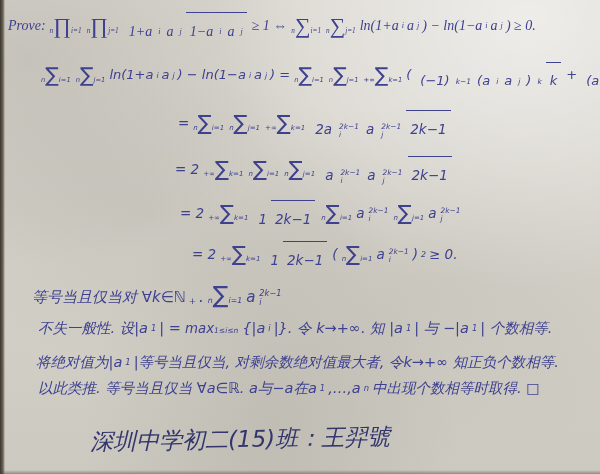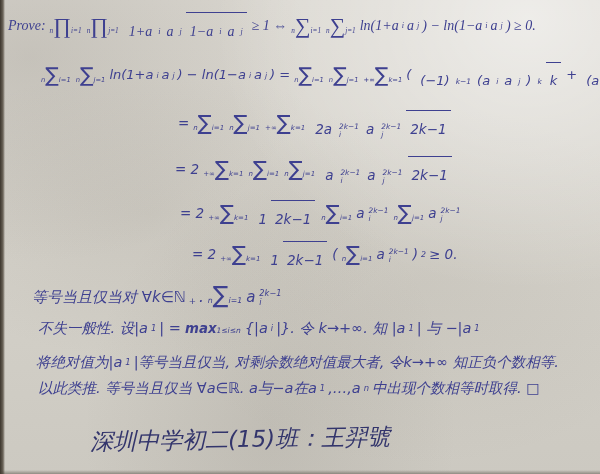--- a/index.html
+++ b/index.html
@@ -24,21 +24,21 @@
     background:linear-gradient(0deg, rgba(70,64,54,0.45), rgba(70,64,54,0));
   }
   .line {
     position:absolute; display:flex; align-items:center; column-gap:3px;
     white-space:nowrap; font-style:italic; line-height:1.15;
   }
   .line span { display:inline-block; }
   .big { display:inline-flex; flex-direction:column; align-items:center; line-height:1; margin:0 1px; }
   .big .lim { font-size:0.52em; line-height:1.05; }
   .big .sym { font-size:1.55em; line-height:0.95; }
-  .big .sym.word { font-size:0.92em; font-weight:bold; }
+  .big .sym.word { font-size:0.92em; font-weight:normal; }
   .frac { display:inline-flex; flex-direction:column; align-items:center; margin:0 2px; line-height:1.15; }
   .frac .num, .frac .den { display:inline-flex; align-items:center; column-gap:6px; padding:0 4px; }
   .frac .den { border-top:1.5px solid currentColor; padding-top:11px; }
   sup { font-size:0.58em; vertical-align:super; line-height:1; }
   sub { font-size:0.58em; vertical-align:sub; line-height:1; }
   .ss { display:inline-flex !important; flex-direction:column; align-items:flex-start;
         font-size:0.55em; line-height:1.1; margin-left:1px; margin-right:1px; transform:translateY(1px); }
 </style>
 </head>
 <body>
@@ -210,20 +210,21 @@
         <span>不失一般性. 设|a</span>
         <sub>1</sub>
         <span>| =</span>
         <span class="big"><span class="sym word">max</span><span class="lim">1≤i≤n</span></span>
         <span>{|a</span>
         <sub>i</sub>
         <span>|}. 令 k→+∞. 知 |a</span>
         <sub>1</sub>
         <span>| 与 −|a</span>
         <sub>1</sub>
+        <span>| 个数相等.</span>
       </div>
       <div class="line" style="left: 36px; top: 354px; font-size: 14.5px; color: rgb(62, 64, 144);">
         <span>将绝对值为|a</span>
         <sub>1</sub>
         <span>|等号当且仅当, 对剩余数绝对值最大者, 令k→+∞ 知正负个数相等.</span>
       </div>
       <div class="line" style="left: 38px; top: 380px; font-size: 14.5px; color: rgb(62, 64, 144);">
         <span>以此类推. 等号当且仅当 ∀a∈ℝ. a与−a在a</span>
         <sub>1</sub>
         <span>,…,a</span>

